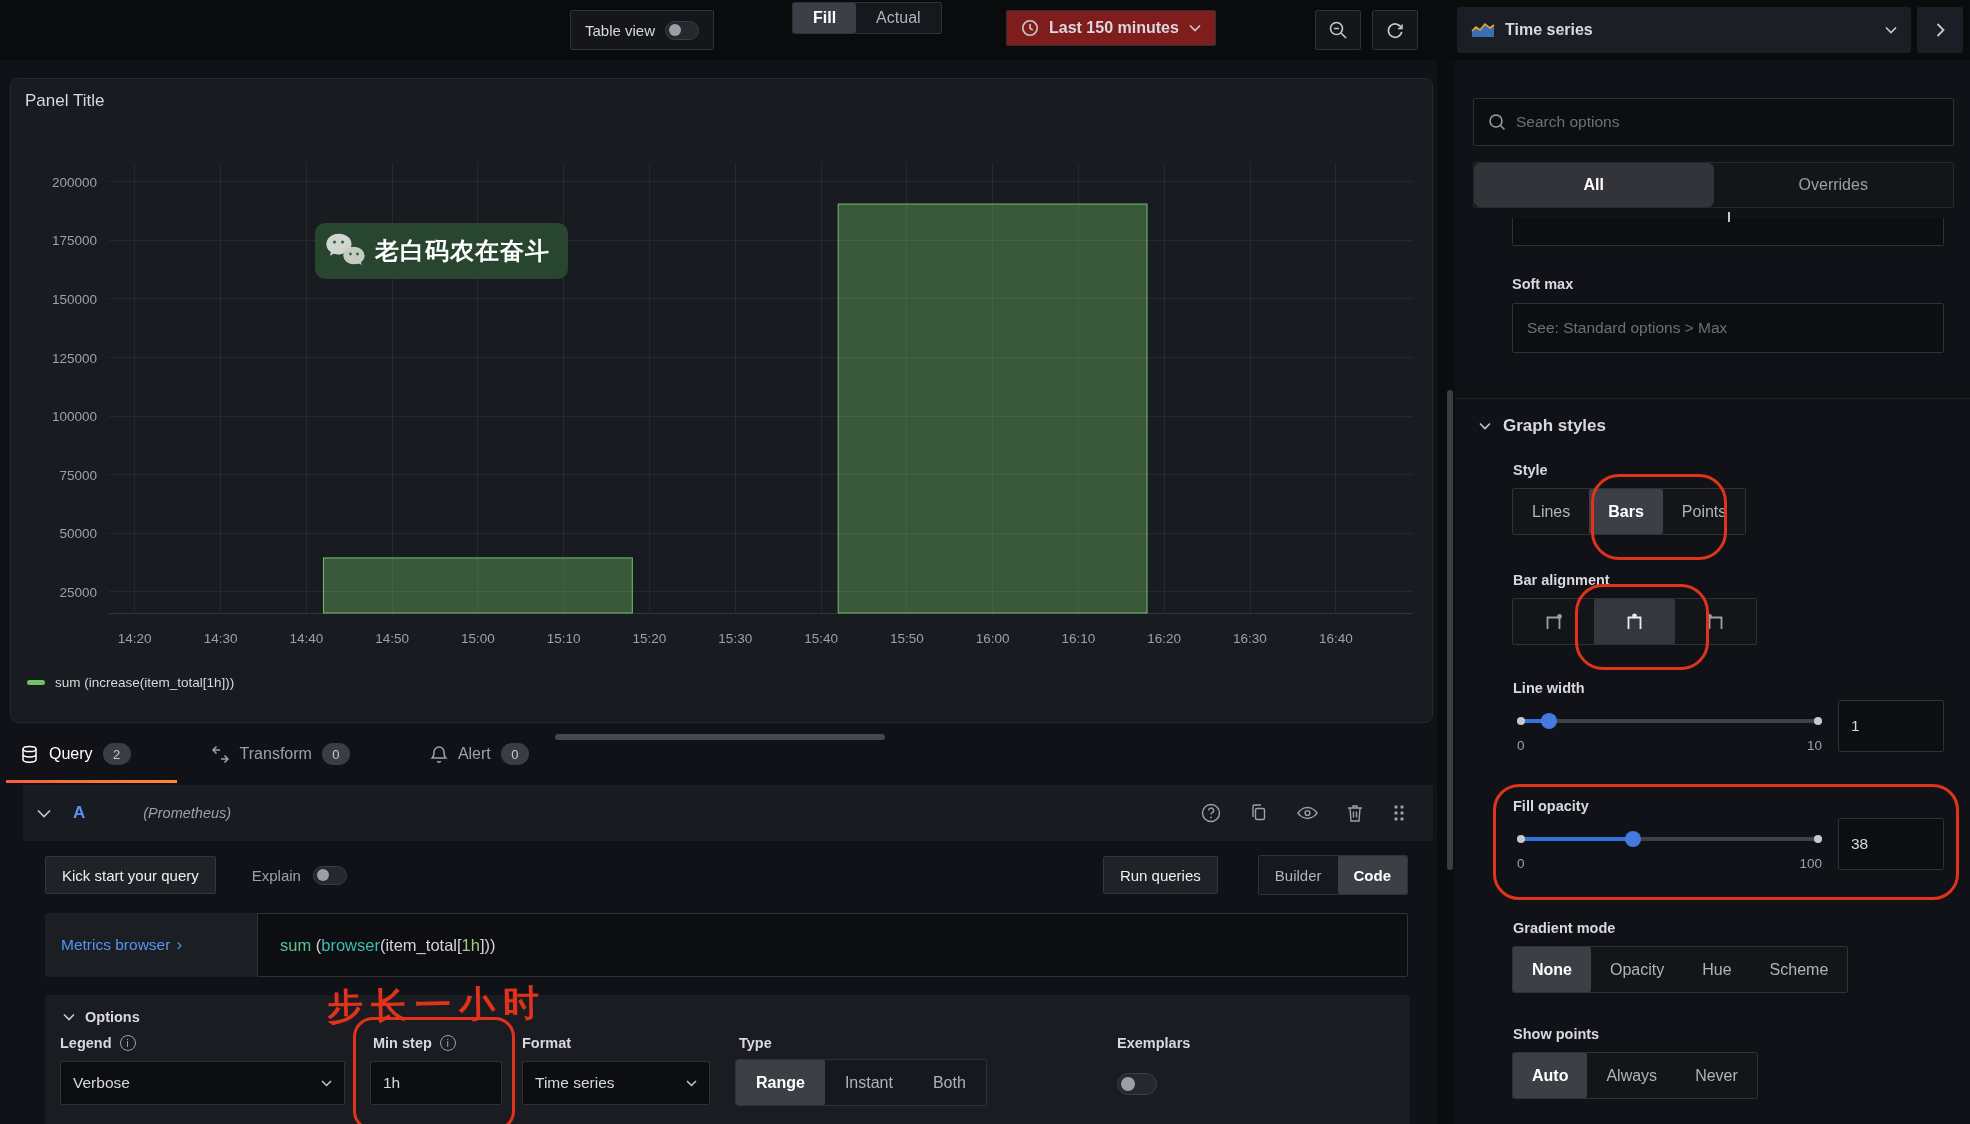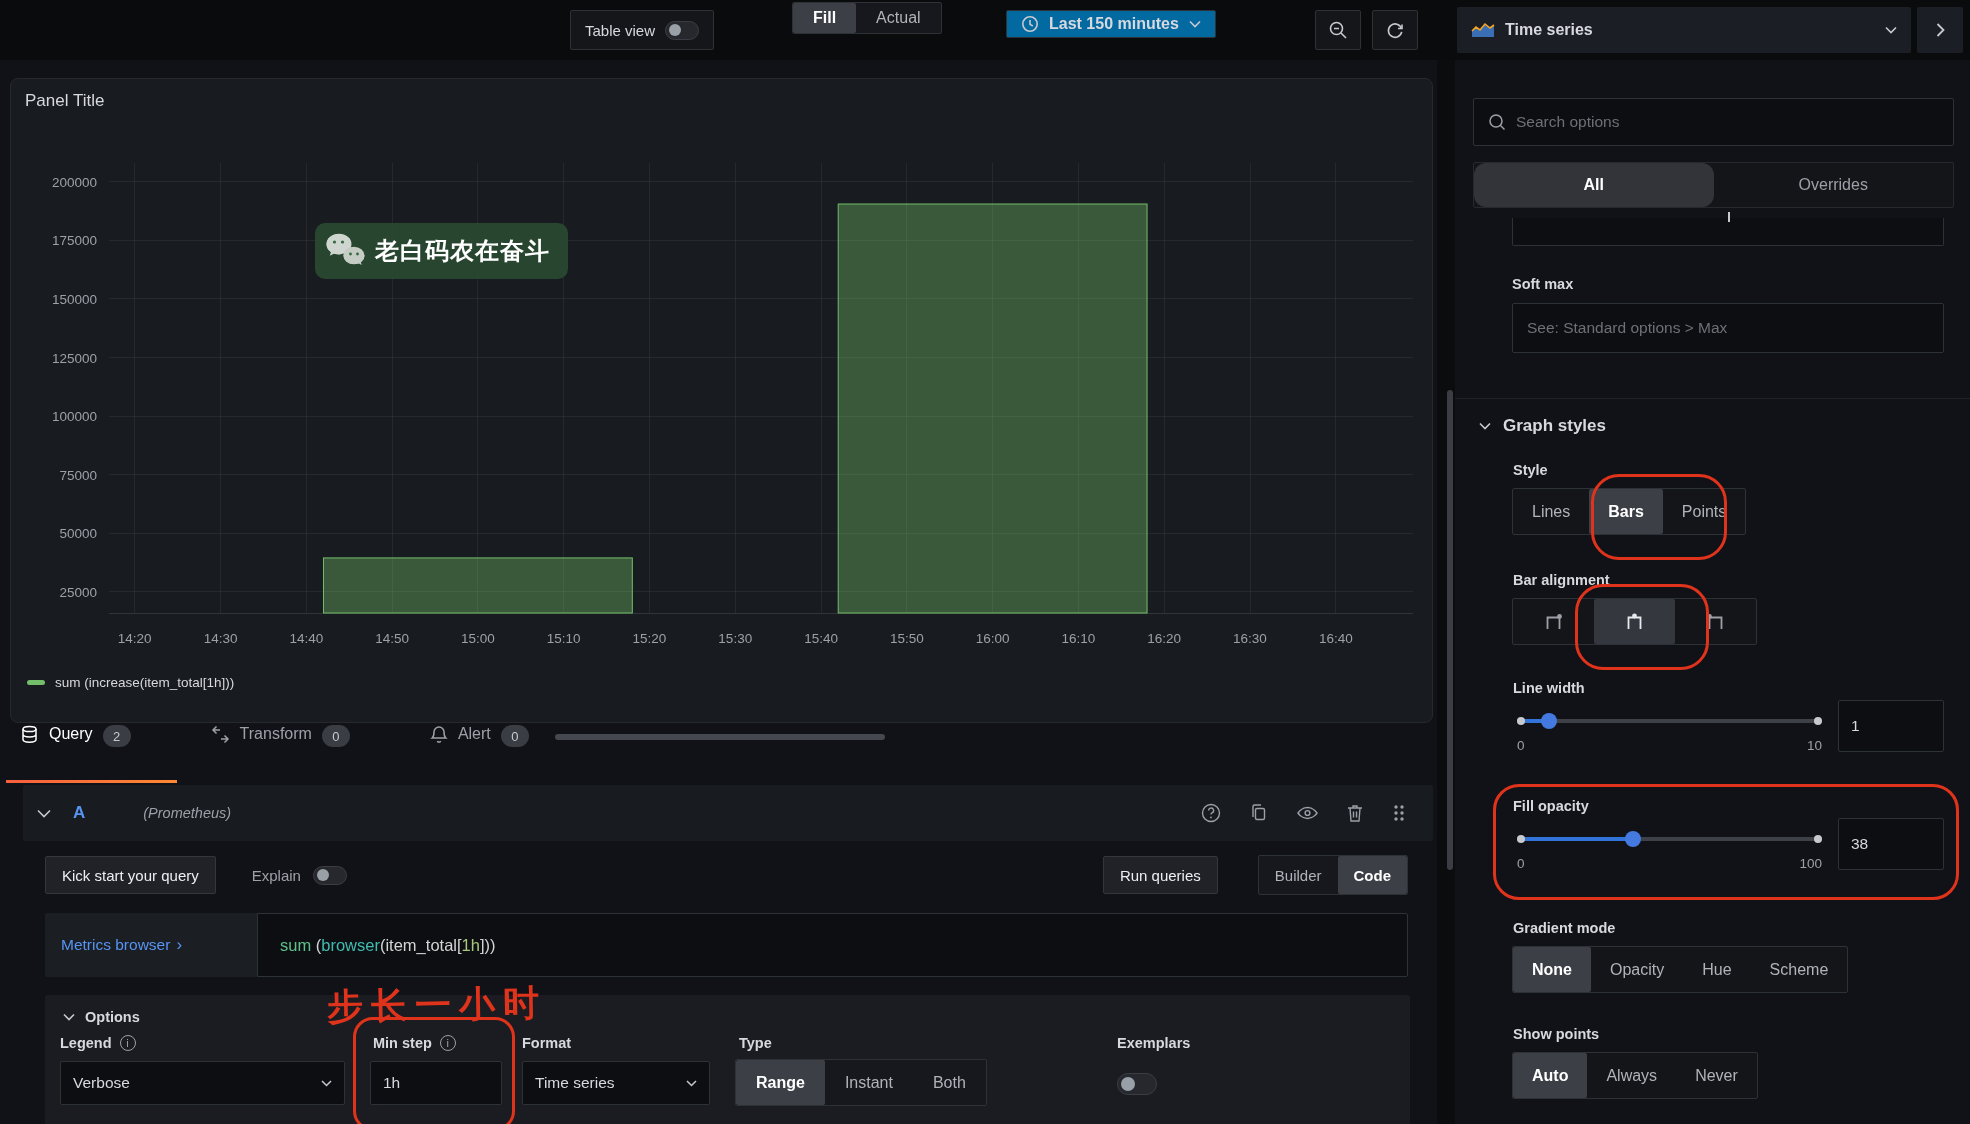--- a/index.html
+++ b/index.html
@@ -22,21 +22,21 @@
   .tv-label{font-size:15px;color:var(--text)}
   .toggle{position:relative;width:40px;height:22px;border-radius:11px;background:#26282e;border:1px solid #3a3d43;flex:0 0 auto;cursor:pointer}
   .toggle .knob{position:absolute;left:3px;top:3px;width:14px;height:14px;border-radius:50%;background:#9aa0a8}
   .toggle.sm{width:34px;height:19px}
   .toggle.sm .knob{width:12px;height:12px;top:2px}
   .seg-group{display:inline-flex;align-items:stretch;border:1px solid var(--border);border-radius:2px;background:#17181d;overflow:hidden}
   .seg{display:flex;align-items:center;justify-content:center;padding:0 20px;color:#b0b3ba;font-size:16px;white-space:nowrap}
   .seg.active{background:#3c3f46;color:#fff;font-weight:700;border-radius:2px}
   #fill-actual{position:absolute;left:792px;top:2px;height:32px}
   #fill-actual .seg{font-size:16px}
-  #time-picker{position:absolute;left:1006px;top:10px;height:28px;display:flex;align-items:center;gap:10px;border:1px solid var(--border);border-radius:2px;background:#0369a1;padding:0 14px;font-size:16px;color:var(--text);font-weight:600}
+  #time-picker{position:absolute;left:1006px;top:10px;height:36px;display:flex;align-items:center;gap:10px;border:1px solid var(--border);border-radius:2px;background:#7f1d1d;padding:0 14px;font-size:16px;color:var(--text);font-weight:600}
   .icon-btn{position:absolute;top:10px;width:46px;height:40px;display:flex;align-items:center;justify-content:center;border:1px solid var(--border);border-radius:2px;background:#15161a;color:#c7c9cf}
   #viz-header{position:absolute;left:1457px;top:7px;width:506px;height:46px;display:flex;gap:6px}
   #viz-picker{flex:1;display:flex;align-items:center;gap:10px;background:#1b1e24;border-radius:2px;padding:0 14px;font-size:16px;color:var(--text);font-weight:600}
   #viz-collapse{width:46px;background:#1b1e24;border-radius:2px;display:flex;align-items:center;justify-content:center;color:#c7c9cf}
 
   
   #main{position:absolute;left:0;top:60px;width:1445px;height:1064px;background:var(--bg)}
   #panel{position:absolute;left:10px;top:18px;width:1423px;height:645px;background:var(--panel);border:1px solid var(--border2);border-radius:8px}
   #panel-title{position:absolute;left:14px;top:12px;font-size:17px;font-weight:500;color:var(--text)}
   #chart{position:absolute;left:0;top:0}
@@ -46,21 +46,21 @@
   .bar-rect{fill:var(--green);fill-opacity:0.38;stroke:var(--green);stroke-width:1}
   #watermark{position:absolute;left:304px;top:144px;height:56px;display:flex;align-items:center;gap:6px;background:rgba(40,72,48,0.95);border-radius:10px;padding:0 18px 0 8px}
   #watermark .wm-text{font-size:24px;font-weight:700;color:#fff;letter-spacing:1px;font-family:"Liberation Sans",sans-serif}
   #legend-row{position:absolute;left:16px;top:596px;display:flex;align-items:center;gap:10px}
   #legend-swatch{width:18px;height:5px;border-radius:3px;background:var(--green)}
   #legend-row .lg-text{font-size:13.5px;color:var(--text)}
   #h-scrollbar{position:absolute;left:555px;top:674px;width:330px;height:6px;border-radius:3px;background:#45484e}
 
   
   #editor-tabs{position:absolute;left:10px;top:665px;height:58px;display:flex;align-items:center}
-  .etab{position:relative;height:100%;display:flex;gap:10px;padding:0 10px;margin-right:60px;color:var(--text2);font-size:16px}
+  .etab{position:relative;height:100%;display:flex;align-items:center;gap:10px;padding:0 10px;margin-right:60px;color:var(--text2);font-size:16px}
   .etab .ticon{display:flex;color:currentColor}
   .etab.active{color:#fff}
   .etab.active::after{content:"";position:absolute;left:-4px;right:-36px;bottom:0;height:3px;background:linear-gradient(90deg,#f55f3e,#ff8833)}
   .badge{min-width:28px;height:22px;border-radius:11px;background:#3a3d43;color:#c7c9cf;font-size:13px;display:inline-flex;align-items:center;justify-content:center;padding:0 9px}
 
   
   #query-card{position:absolute;left:23px;top:725px;width:1410px;height:399px}
   #qrow-header{position:absolute;left:0;top:0;width:100%;height:56px;background:var(--panel);border-radius:2px;display:flex;align-items:center;padding:0 26px 0 14px;gap:14px}
   #qrow-header .refid{color:#5794F2;font-size:17px;font-weight:700;margin-left:8px}
   #qrow-header .ds{color:var(--text2);font-size:14.5px;font-style:italic;margin-left:44px}
@@ -91,21 +91,21 @@
 
   
   #gutter{position:absolute;left:1437px;top:60px;width:18px;height:1064px;background:#0b0c0e}
   #v-scrollbar{position:absolute;left:1447px;top:390px;width:6px;height:480px;border-radius:3px;background:#3a3d43}
   #sidebar{position:absolute;left:1455px;top:60px;width:515px;height:1064px;background:var(--bg);overflow:hidden}
   .sb-input{position:absolute;background:var(--input);border:1px solid var(--border);border-radius:2px;display:flex;align-items:center;gap:10px;padding:0 14px;color:var(--text3);font-size:15.5px}
   .sb-input input{background:transparent;border:0;color:var(--text);font-size:15.5px;width:100%}
   .sb-input input::placeholder{color:var(--text3)}
   #sb-tabs{position:absolute;left:18px;top:102px;width:481px;height:46px;border:1px solid var(--border2);border-radius:2px;background:#141519;display:flex}
   #sb-tabs .sbtab{flex:1;display:flex;align-items:center;justify-content:center;font-size:16px;color:var(--text2)}
-  #sb-tabs .sbtab.active{background:#32343a;color:#fff;font-weight:700;border-radius:12px}
+  #sb-tabs .sbtab.active{background:#32343a;color:#fff;font-weight:700;border-radius:6px}
   #partial-input{position:absolute;left:57px;top:158px;width:432px;height:28px;border:1px solid var(--border);border-radius:0 0 2px 2px;border-top:0;background:var(--input)}
   #partial-input::after{content:"";position:absolute;left:50%;top:-6px;width:2px;height:10px;background:#c7c9cf}
   .sb-label{position:absolute;font-size:14.5px;font-weight:700;color:var(--text)}
   #sb-divider{position:absolute;left:0;top:338px;width:515px;height:1px;background:#202226}
   #gs-header{position:absolute;left:24px;top:356px;display:flex;align-items:center;gap:12px;font-size:17px;font-weight:700;color:var(--text)}
   .radio-group{position:absolute;display:inline-flex;align-items:stretch;border:1px solid var(--border);border-radius:2px;background:#141519;height:47px}
   .radio-group .seg{font-size:16px;padding:0 19px}
   .icon-seg{width:81px;display:flex;align-items:center;justify-content:center;color:#9da0a8}
   .icon-seg.active{background:var(--chip);color:#e8eaee;border-radius:2px}
   .slider{position:relative;width:305px;height:18px}

